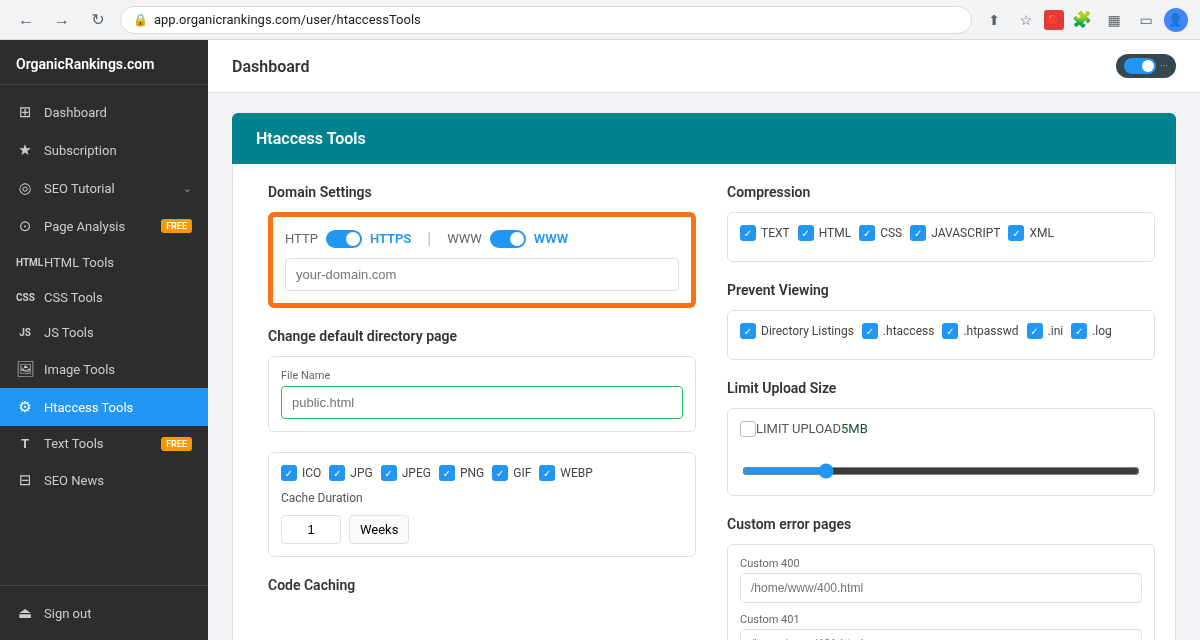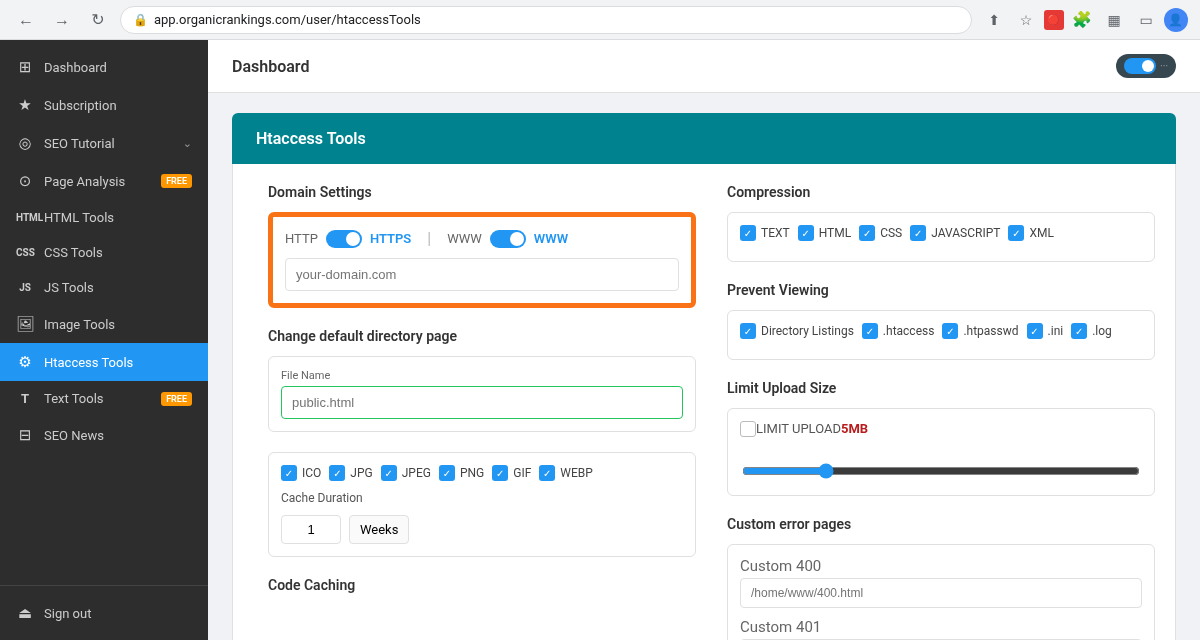--- a/index.html
+++ b/index.html
@@ -315,38 +315,38 @@
       padding: 12px;
       margin-bottom: 16px;
     }
     .limit-row {
       display: flex;
       gap: 0;
       margin-bottom: 26px;
       font-size: 13px;
     }
     .limit-text { color: #555; }
-    .limit-size { color: #b91c1c; font-weight: 700; }
+    .limit-size { color: #14532d; font-weight: 400; }
     .slider-container { padding: 0 2px; }
     input[type=range] {
       width: 100%;
       accent-color: #2196f3;
       cursor: pointer;
     }
 
     
     .error-box {
       border: 1px solid #e0e0e0;
       border-radius: 6px;
       padding: 12px;
     }
     .error-field {
       margin-bottom: 10px;
     }
-    .error-field-label { font-size: 15px; color: #666; margin-bottom: 3px; }
+    .error-field-label { font-size: 11px; color: #666; margin-bottom: 3px; }
     .error-field-input {
       width: 100%;
       border: 1px solid #e0e0e0;
       border-radius: 4px;
       padding: 7px 10px;
       font-size: 12px;
       color: #999;
       outline: none;
     }
 
@@ -371,20 +371,21 @@
     <div class="ext-puzzle browser-action-icon">🧩</div>
     <div class="browser-action-icon">▦</div>
     <div class="browser-action-icon">▭</div>
     <div class="ext-user">👤</div>
   </div>
 </div>
 
 <div class="app-container">
 
   <div class="sidebar">
+    <div class="sidebar-logo">OrganicRankings.com</div>
     <nav class="sidebar-nav">
 
       <div class="sidebar-item">
         <span class="item-icon">⊞</span>
         <span class="item-label">Dashboard</span>
       </div>
 
       <div class="sidebar-item">
         <span class="item-icon">★</span>
         <span class="item-label">Subscription</span>

